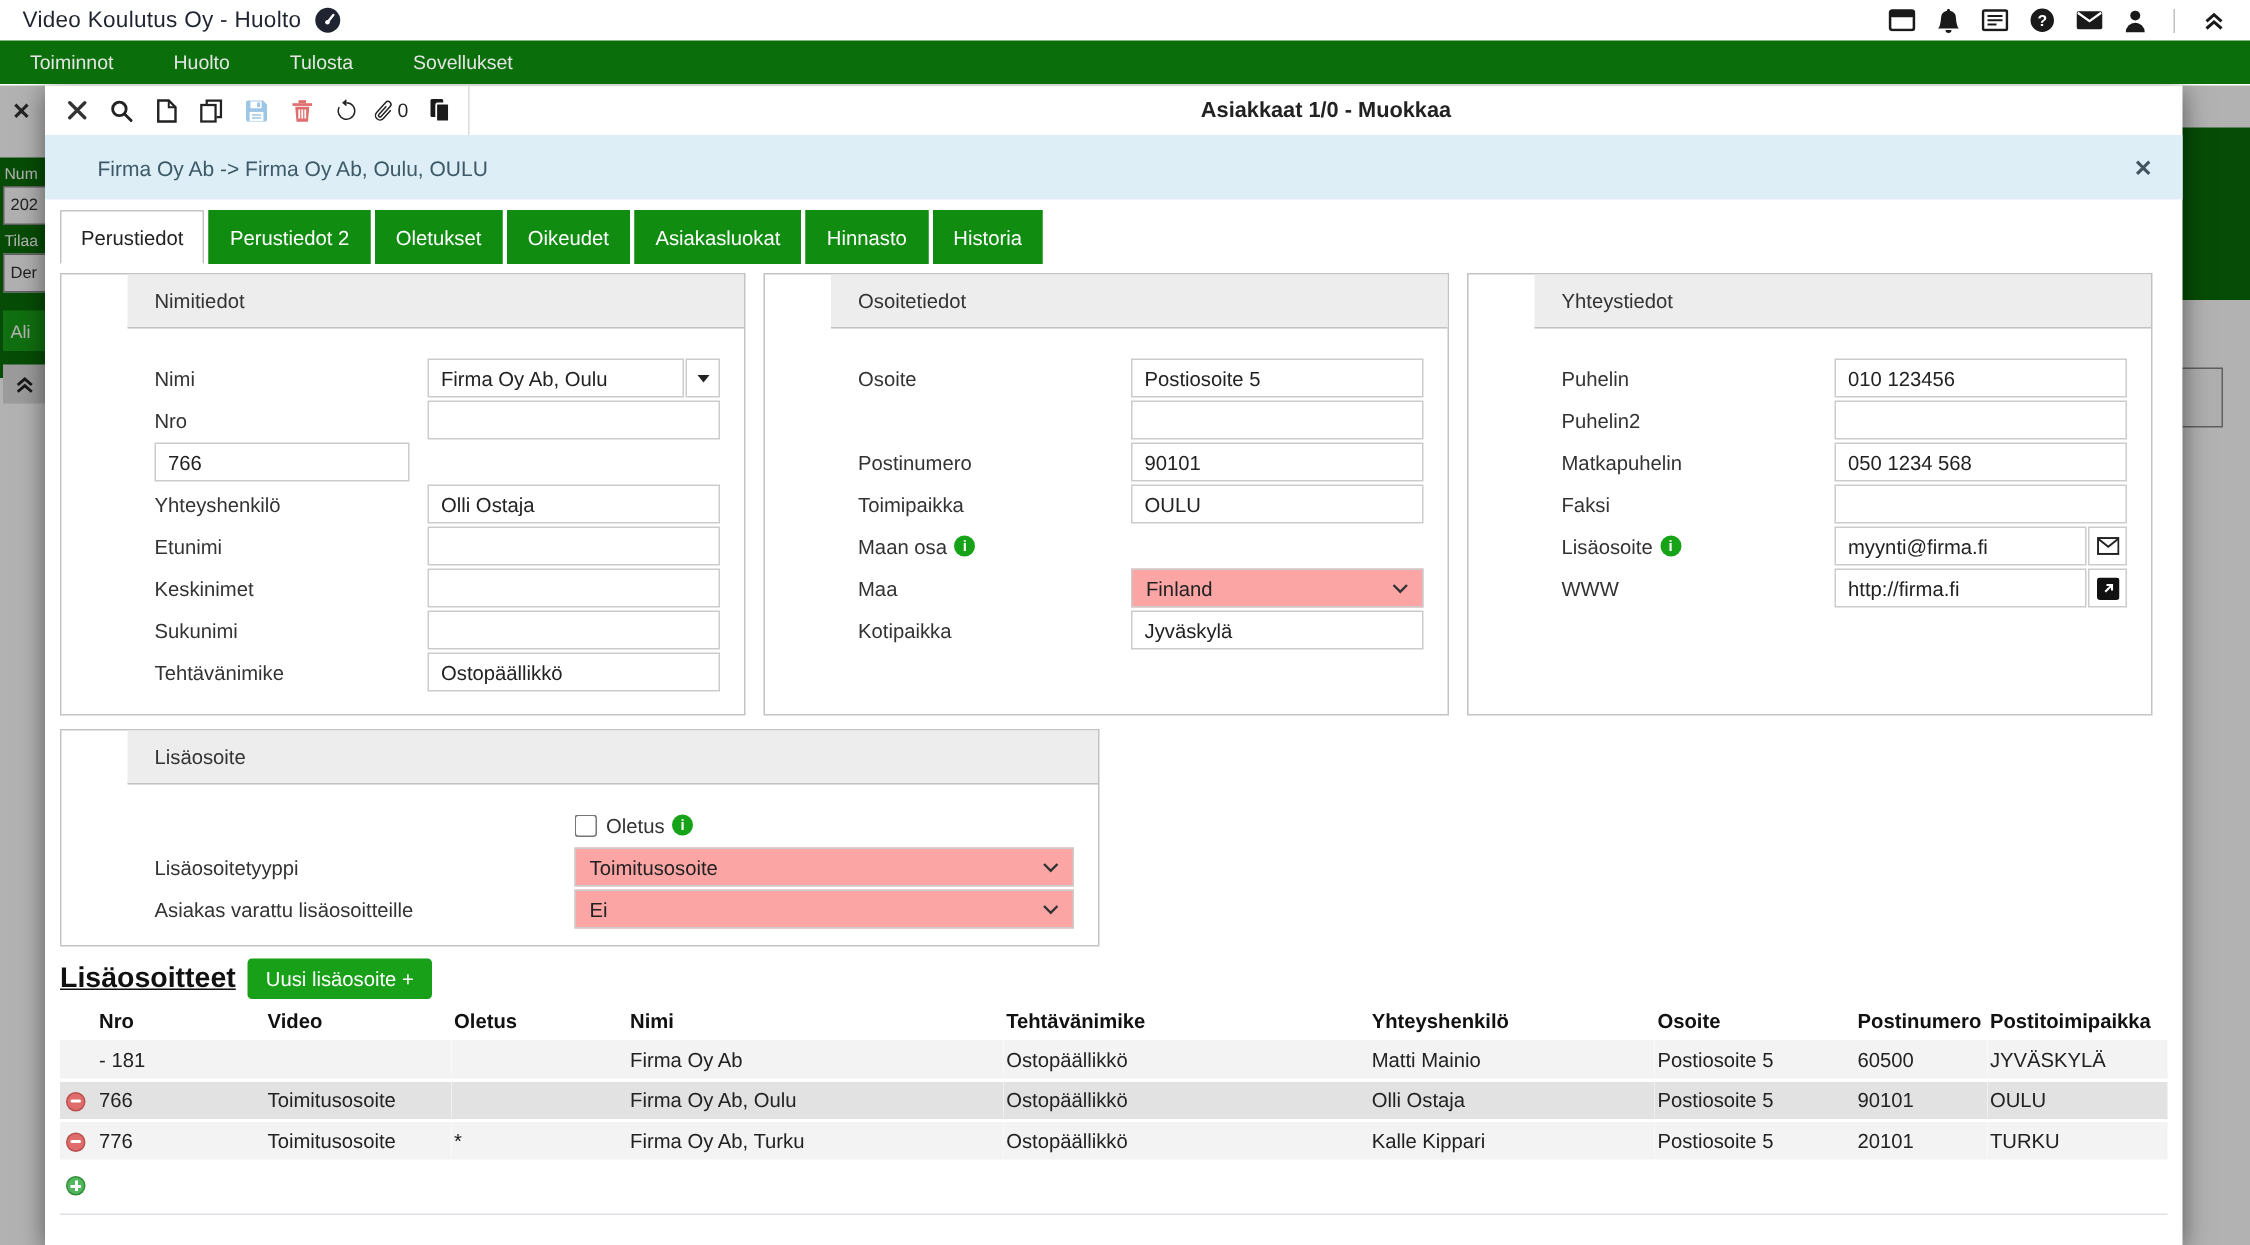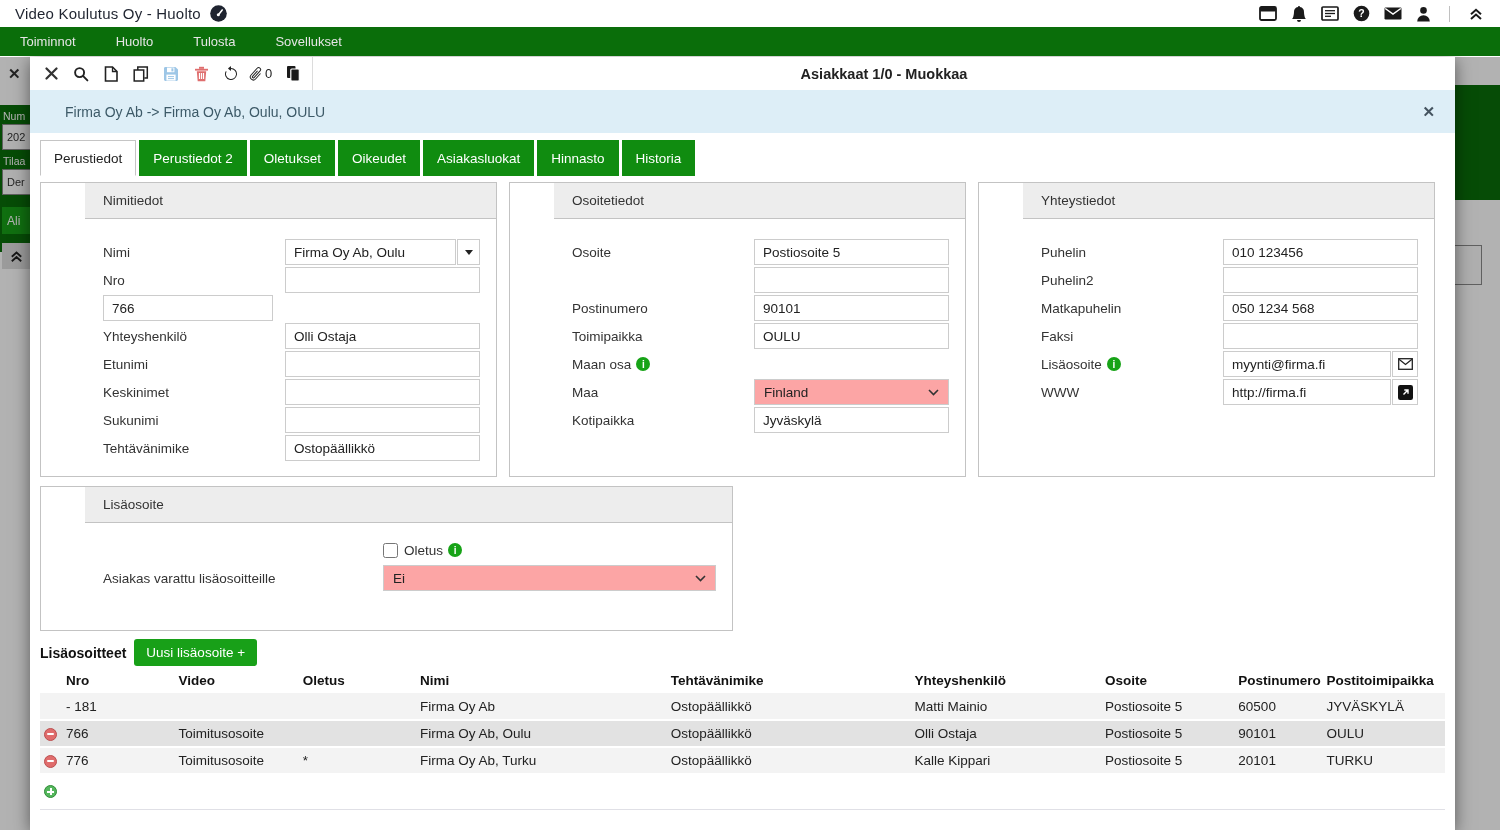--- a/index.html
+++ b/index.html
@@ -69,21 +69,21 @@
   
   .fieldset.lisa { width:693px; height:145px; margin:9px 0 0 10px; }
   .fieldset.lisa .fs-body { padding-top:16px; }
   .fieldset.lisa .flabel { width:280px; }
   .chk-row { display:flex; align-items:center; height:22px; margin-bottom:4px; }
   .chk-spacer { width:280px; flex-shrink:0; }
   .chk { width:15px; height:15px; margin-right:6px; }
   .chk-label { font-size:13.5px; color:#333; margin-right:5px; }
   
   .section-row { display:flex; align-items:center; margin:8px 10px 0; }
-  .section-label { font-size:14px; font-weight:700; color:#111; margin-right:8px; }
+  .section-label { font-size:19px; font-weight:700; color:#111; margin-right:8px;text-decoration:underline; }
   .new-btn { height:27px; background:var(--green-btn); color:#fff; border:none; border-radius:3px; font:13.5px "Liberation Sans",sans-serif; padding:0 12px; cursor:pointer; }
   table.lisa-table { width:calc(100% - 20px); margin:2px 10px 0; border-collapse:collapse; table-layout:fixed; }
   .lisa-table th { text-align:left; font-size:13.5px; font-weight:700; color:#111; height:25px; padding:0 2px; overflow:hidden; white-space:nowrap; }
   .lisa-table td { font-size:13.5px; color:#222; height:27px; padding:0 2px; overflow:hidden; white-space:nowrap; }
   .lisa-table tbody tr { background:#f3f3f3; border-bottom:2px solid #fff; cursor:pointer; }
   .lisa-table tbody tr.selected { background:#e2e2e2; }
   .del-icon { display:inline-block; width:13px; height:13px; border-radius:50%; background:#e06c6c; border:1px solid #bb4f4f; position:relative; vertical-align:middle; cursor:pointer; }
   .del-icon::after { content:""; position:absolute; left:2px; right:2px; top:4px; height:2px; background:#fff; border-radius:1px; }
   .add-row { margin:9px 0 0 14px; height:16px; }
   .add-icon { display:inline-block; width:13px; height:13px; border-radius:50%; background:#54b65c; border:1px solid #2f8d37; position:relative; cursor:pointer; }
@@ -430,20 +430,31 @@
   </div>
 
   <div class="fieldset lisa">
     <div class="fs-header">Lisäosoite</div>
     <div class="fs-body">
       <div class="chk-row">
         <span class="chk-spacer"></span>
         <input type="checkbox" class="chk" style="">
         <span class="chk-label">Oletus</span>
         <span class="info-i">i</span>
+      </div>
+      <div class="frow">
+        <span class="flabel">Lisäosoitetyyppi</span>
+        <div class="fctrl">
+          <div class="fselect">
+            <span>Toimitusosoite</span>
+            <svg width="11" height="7" viewBox="0 0 11 7">
+                <path d="M1 1l4.5 4.5L10 1" fill="none" stroke="#333" stroke-width="1.6"></path>
+              </svg>
+          </div>
+        </div>
       </div>
       <div class="frow">
         <span class="flabel">Asiakas varattu lisäosoitteille</span>
         <div class="fctrl">
           <div class="fselect">
             <span>Ei</span>
             <svg width="11" height="7" viewBox="0 0 11 7">
                 <path d="M1 1l4.5 4.5L10 1" fill="none" stroke="#333" stroke-width="1.6"></path>
               </svg>
           </div>

